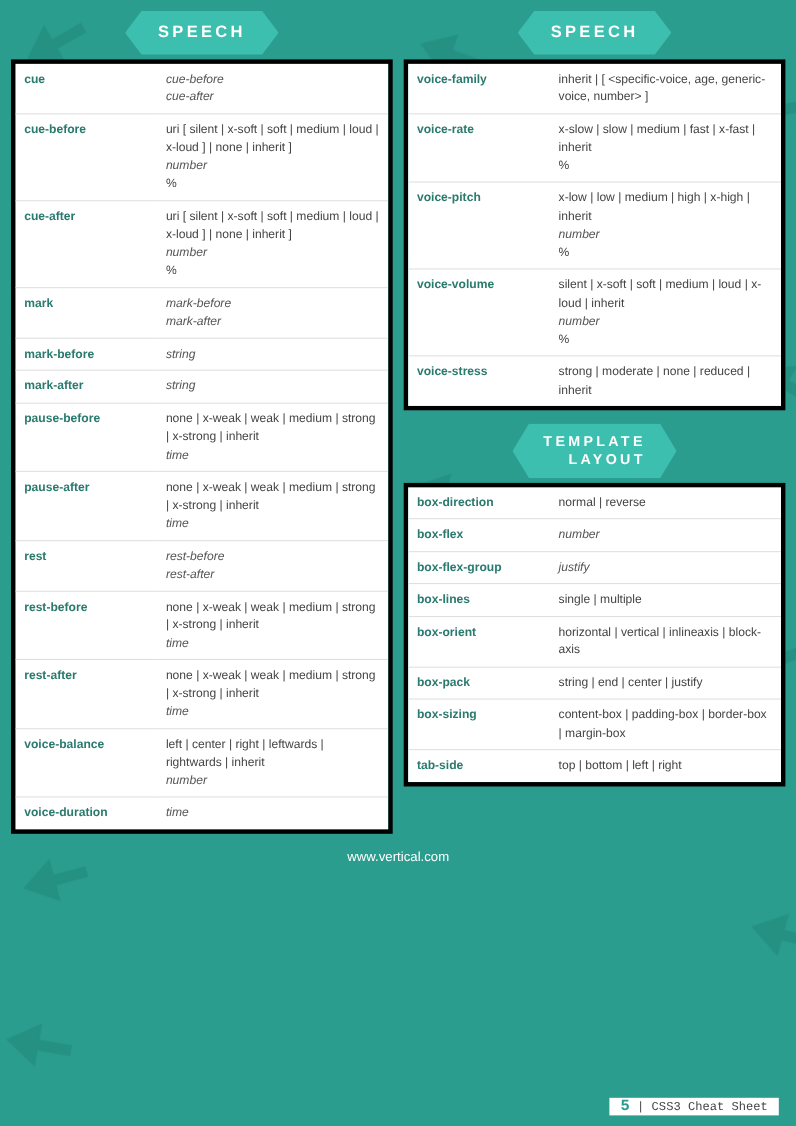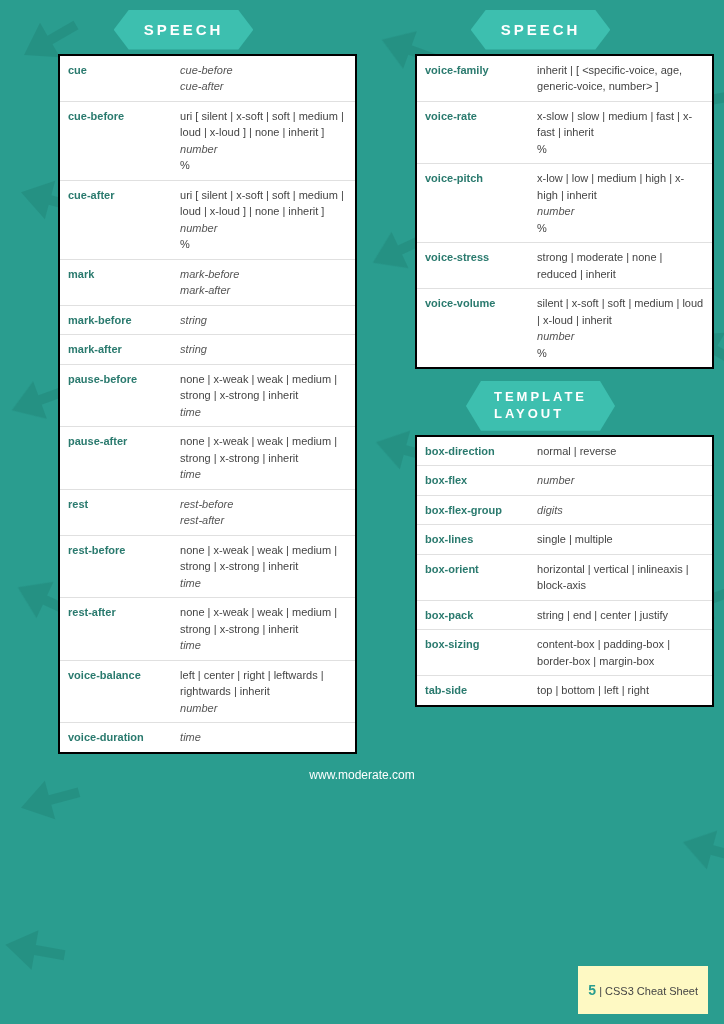--- a/index.html
+++ b/index.html
@@ -68,44 +68,44 @@
       color: #444;
       font-size: 11px;
     }
 
     .css-table td em {
       font-style: italic;
       color: #555;
     }
 
     .table-wrapper {
-      border: 2px solid #000000;
+      border: 4px solid #000000;
       overflow: hidden;
-      margin-left: 48px;
     }
 
     
     .footer {
       text-align: center;
       color: white;
       font-size: 12px;
       padding: 8px;
       position: relative;
       z-index: 1;
       margin-top: 6px;
     }
 
     .page-number-box {
       position: absolute;
       bottom: 10px;
       right: 16px;
-      background: #fef9c3;
-      padding: 16px 10px;
+      background: #ffffff;
+      padding: 0 10px;
       font-size: 11px;
       color: #444;
+      font-family: Liberation Mono, monospace;
     }
 
     .page-number-box strong {
       font-size: 14px;
       color: #2a9d8f;
     }
 
     .col-header-container {
       display: flex;
       justify-content: center;
@@ -114,21 +114,21 @@
 
     .hex-badge {
       background-color: #3dbfaf;
       color: white;
       font-weight: bold;
       letter-spacing: 3px;
       text-transform: uppercase;
       font-size: 15px;
       padding: 10px 30px;
       clip-path: polygon(15px 0%, calc(100% - 15px) 0%, 100% 50%, calc(100% - 15px) 100%, 15px 100%, 0% 50%);
-      text-align: left;
+      text-align: right;
       line-height: 1.3;
     }
 
     
     .bg-arrows {
       position: absolute;
       top: 0; left: 0;
       width: 100%;
       height: 100%;
       pointer-events: none;
@@ -246,26 +246,26 @@
               </tr>
               <tr>
                 <td>voice-rate</td>
                 <td>x-slow | slow | medium | fast | x-fast | inherit<br>%</td>
               </tr>
               <tr>
                 <td>voice-pitch</td>
                 <td>x-low | low | medium | high | x-high | inherit<br><em>number</em><br>%</td>
               </tr>
               <tr>
+                <td>voice-volume</td>
+                <td>silent | x-soft | soft | medium | loud | x-loud | inherit<br><em>number</em><br>%</td>
+              </tr>
+              <tr>
                 <td>voice-stress</td>
                 <td>strong | moderate | none | reduced | inherit</td>
-              </tr>
-              <tr>
-                <td>voice-volume</td>
-                <td>silent | x-soft | soft | medium | loud | x-loud | inherit<br><em>number</em><br>%</td>
               </tr>
             </tbody>
         </table>
       </div>
 
       <div style="margin-top: 12px;">
         <div class="col-header-container">
           <div class="hex-badge" style="font-size:13px; padding: 8px 28px;">
             <span>TEMPLATE</span><br>
             <span>LAYOUT</span>
@@ -277,21 +277,21 @@
                 <tr>
                   <td>box-direction</td>
                   <td>normal | reverse</td>
                 </tr>
                 <tr>
                   <td>box-flex</td>
                   <td><em>number</em></td>
                 </tr>
                 <tr>
                   <td>box-flex-group</td>
-                  <td><em>digits</em></td>
+                  <td><em>justify</em></td>
                 </tr>
                 <tr>
                   <td>box-lines</td>
                   <td>single | multiple</td>
                 </tr>
                 <tr>
                   <td>box-orient</td>
                   <td>horizontal | vertical | inlineaxis | block-axis</td>
                 </tr>
                 <tr>
@@ -307,21 +307,21 @@
                   <td>top | bottom | left | right</td>
                 </tr>
               </tbody>
           </table>
         </div>
       </div>
     </div>
   </div>
 
   <div class="footer">
-    <span>www.moderate.com</span>
+    <span>www.vertical.com</span>
   </div>
 
   <div class="page-number-box">
     <strong>5</strong>
     <span> | </span>
     <span>CSS3 Cheat Sheet</span>
   </div>
 </div>
 
 </body></html>

